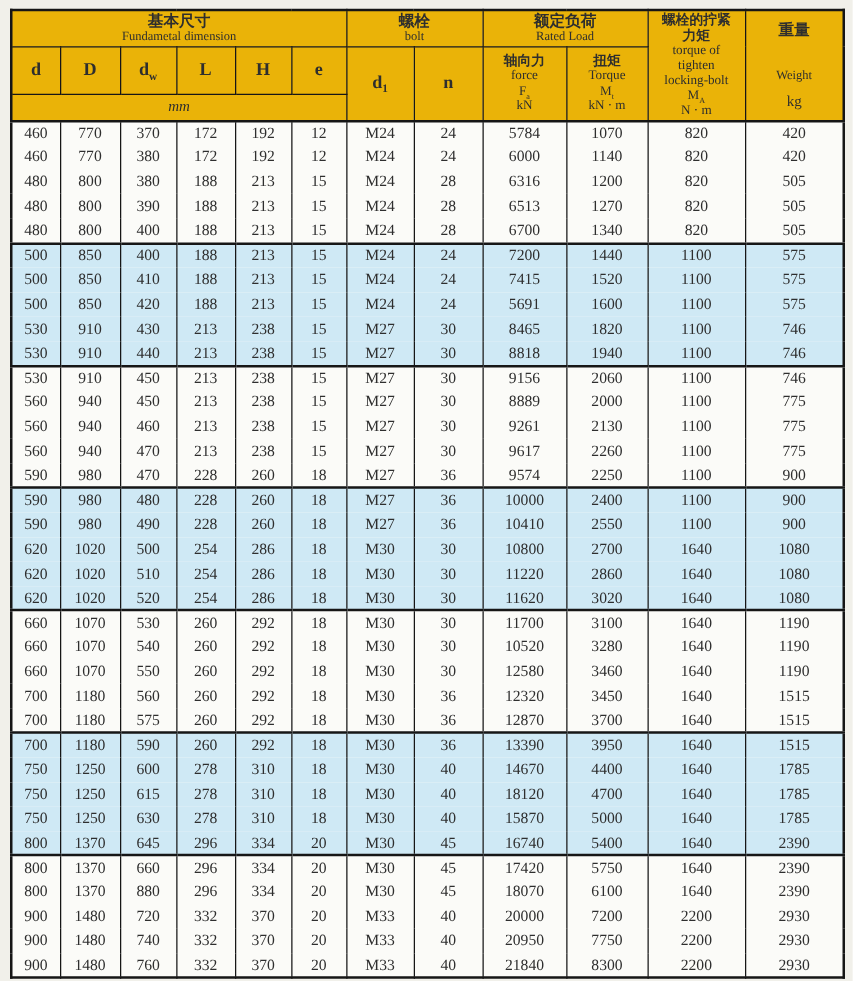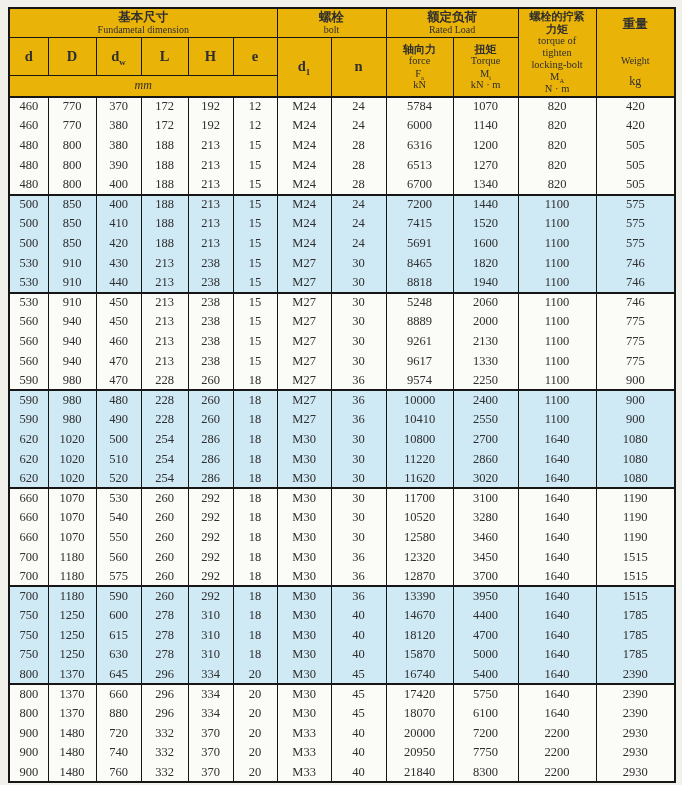--- a/index.html
+++ b/index.html
@@ -272,21 +272,21 @@
   </tr>
         <tr class="group-start">
     <td>530</td>
     <td>910</td>
     <td>450</td>
     <td>213</td>
     <td>238</td>
     <td>15</td>
     <td>M27</td>
     <td>30</td>
-    <td>5248</td>
+    <td>9156</td>
     <td>2060</td>
     <td>1100</td>
     <td>746</td>
   </tr>
         <tr>
     <td>560</td>
     <td>940</td>
     <td>450</td>
     <td>213</td>
     <td>238</td>
@@ -315,21 +315,21 @@
         <tr>
     <td>560</td>
     <td>940</td>
     <td>470</td>
     <td>213</td>
     <td>238</td>
     <td>15</td>
     <td>M27</td>
     <td>30</td>
     <td>9617</td>
-    <td>1330</td>
+    <td>2260</td>
     <td>1100</td>
     <td>775</td>
   </tr>
         <tr>
     <td>590</td>
     <td>980</td>
     <td>470</td>
     <td>228</td>
     <td>260</td>
     <td>18</td>

